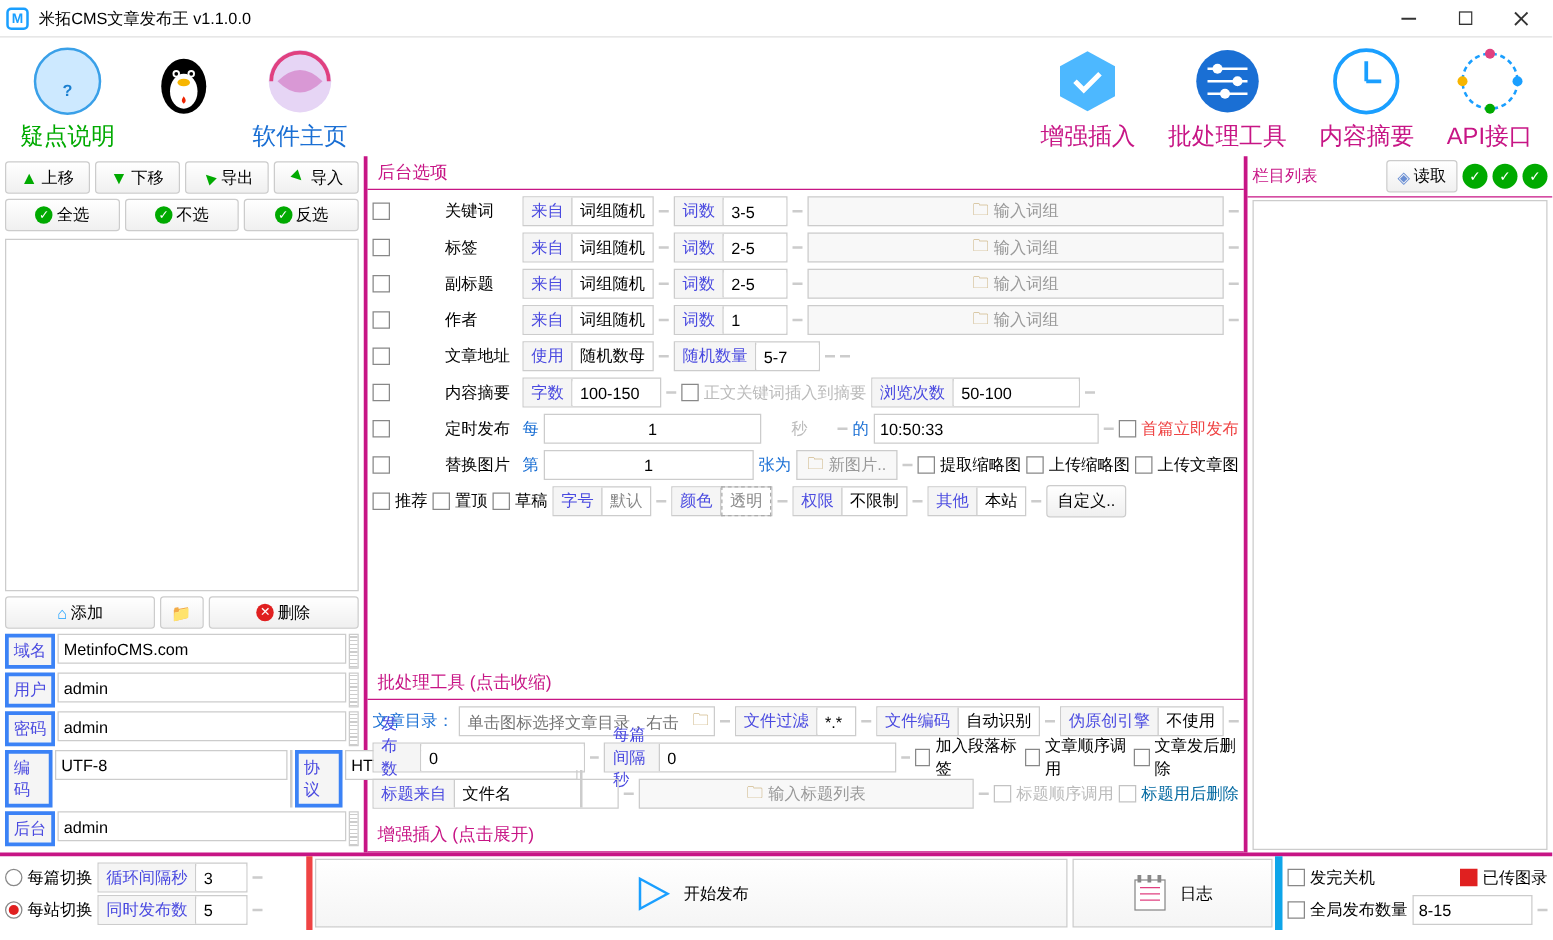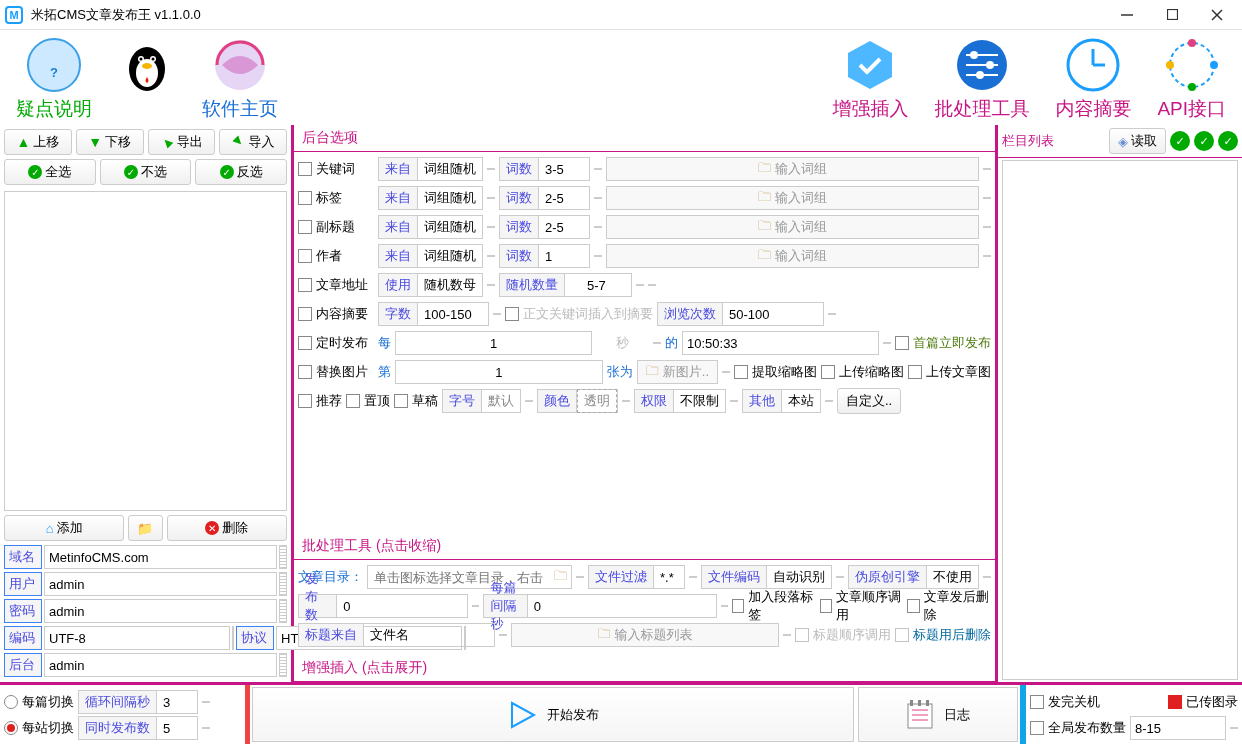--- a/index.html
+++ b/index.html
@@ -21,30 +21,30 @@
 .leftbtns { display: flex; gap: 4px; padding: 4px; flex-wrap: wrap; }
 .btn { border: 1px solid #ccc; background: linear-gradient(#fff,#f0f0f0); border-radius: 3px; padding: 3px 8px; display: inline-flex; align-items: center; gap: 3px; cursor: pointer; font-size: 13px; height: 26px; }
 .btn .arr { font-size: 14px; }
 .leftbtns .row { display: flex; gap: 4px; width: 100%; }
 .leftbtns .row .btn { flex: 1; justify-content: center; }
 .leftlist { flex: 1; border: 1px solid #ccc; margin: 2px 4px; background: #fff; }
 .leftactions { display: flex; gap: 4px; padding: 2px 4px; }
 .leftactions .btn { flex: 1; justify-content: center; }
 .siteform { padding: 2px 4px; }
 .siterow { display: flex; margin-bottom: 3px; gap: 2px; }
-.lbl { background: #f5f5f5; border: 1px solid #3b82f6; padding: 2px 4px; color: #4a4ae0; min-width: 38px; display: flex; align-items: center; }
+.lbl { background: #f5f5f5; border: 3px solid #3b82f6; padding: 2px 4px; color: #4a4ae0; min-width: 38px; display: flex; align-items: center; }
 .inp { border: 1px solid #ccc; padding: 2px 4px; flex: 1; height: 24px; background: #fff; }
 .grip { width: 8px; background: repeating-linear-gradient(0deg,#ccc 0 1px,transparent 1px 3px); border: 1px solid #ccc; }
 
 .center { flex: 1; display: flex; flex-direction: column; border-right: 3px solid #c71585; }
 .section-hdr { color: #c71585; padding: 4px 8px; border-bottom: 1px solid #c71585; font-size: 14px; }
 .bgopts { padding: 4px; }
 .optrow { display: flex; align-items: center; gap: 4px; margin-bottom: 3px; height: 26px; }
 .chk { width: 14px; height: 14px; border: 1px solid #888; background: #fff; display: inline-block; }
-.chklbl { min-width: 58px; }
+.chklbl { min-width: 58px; margin-left: 40px; }
 .fld { display: flex; border: 1px solid #ccc; height: 24px; align-items: center; }
 .fldlbl { background: #f5f5f5; padding: 2px 6px; color: #4a4ae0; border-right: 1px solid #ccc; height: 100%; display: flex; align-items: center; }
 .fldval { padding: 2px 6px; flex: 1; }
 .disbtn { border: 1px solid #ccc; background: #f8f8f8; color: #999; padding: 2px 8px; display: flex; align-items: center; gap: 4px; height: 24px; }
 
 .right { width: 244px; display: flex; flex-direction: column; }
 .righthdr { display: flex; align-items: center; padding: 3px 4px; gap: 4px; border-bottom: 1px solid #c71585; }
 .righthdr .hdrlbl { color: #c71585; flex: 1; }
 .circlebtn { width: 20px; height: 20px; border-radius: 50%; display: flex; align-items: center; justify-content: center; color: #fff; font-size: 11px; }
 .rightlist { flex: 1; border: 1px solid #ccc; margin: 2px 4px; background: #fff; }
@@ -341,21 +341,21 @@
       <div class="optrow">
           <span class="chk"></span>
           <span class="chklbl">文章地址</span>
         <div class="fld">
             <span class="fldlbl">使用</span>
             <span class="fldval">随机数母</span>
           </div>
           <div class="grip"></div>
         <div class="fld">
             <span class="fldlbl">随机数量</span>
-            <input class="fldval" style="border: none; width: 50px; margin-left: 16px;" value="5-7">
+            <input class="fldval" style="border: none; width: 50px;" value="5-7">
           </div>
           <div class="grip"></div>
           <div class="grip"></div>
       </div>
 
       <div class="optrow">
           <span class="chk"></span>
           <span class="chklbl">内容摘要</span>
         <div class="fld">
             <span class="fldlbl">字数</span>
@@ -375,21 +375,21 @@
           <span class="chk"></span>
           <span class="chklbl">定时发布</span>
         <span class="blue">每</span>
           <input class="inp" style="width: 60px; text-align: center;" value="1">
         <span style="color:#bbb;padding:0 20px">秒</span>
           <div class="grip"></div>
         <span class="blue">的</span>
         <input class="inp" style="width: 180px; " value="10:50:33">
           <div class="grip"></div>
         <span class="chk"></span>
-          <span style="color:#4d7c0f">首篇立即发布</span>
+          <span style="color:#ef4444">首篇立即发布</span>
       </div>
 
       <div class="optrow">
           <span class="chk"></span>
           <span class="chklbl">替换图片</span>
         <span class="blue">第</span>
           <input class="inp" style="width: 30px; text-align: center;" value="1">
           <span class="blue">张为</span>
         <div class="disbtn">
             <span style="color:#c0a060">🗀</span>

